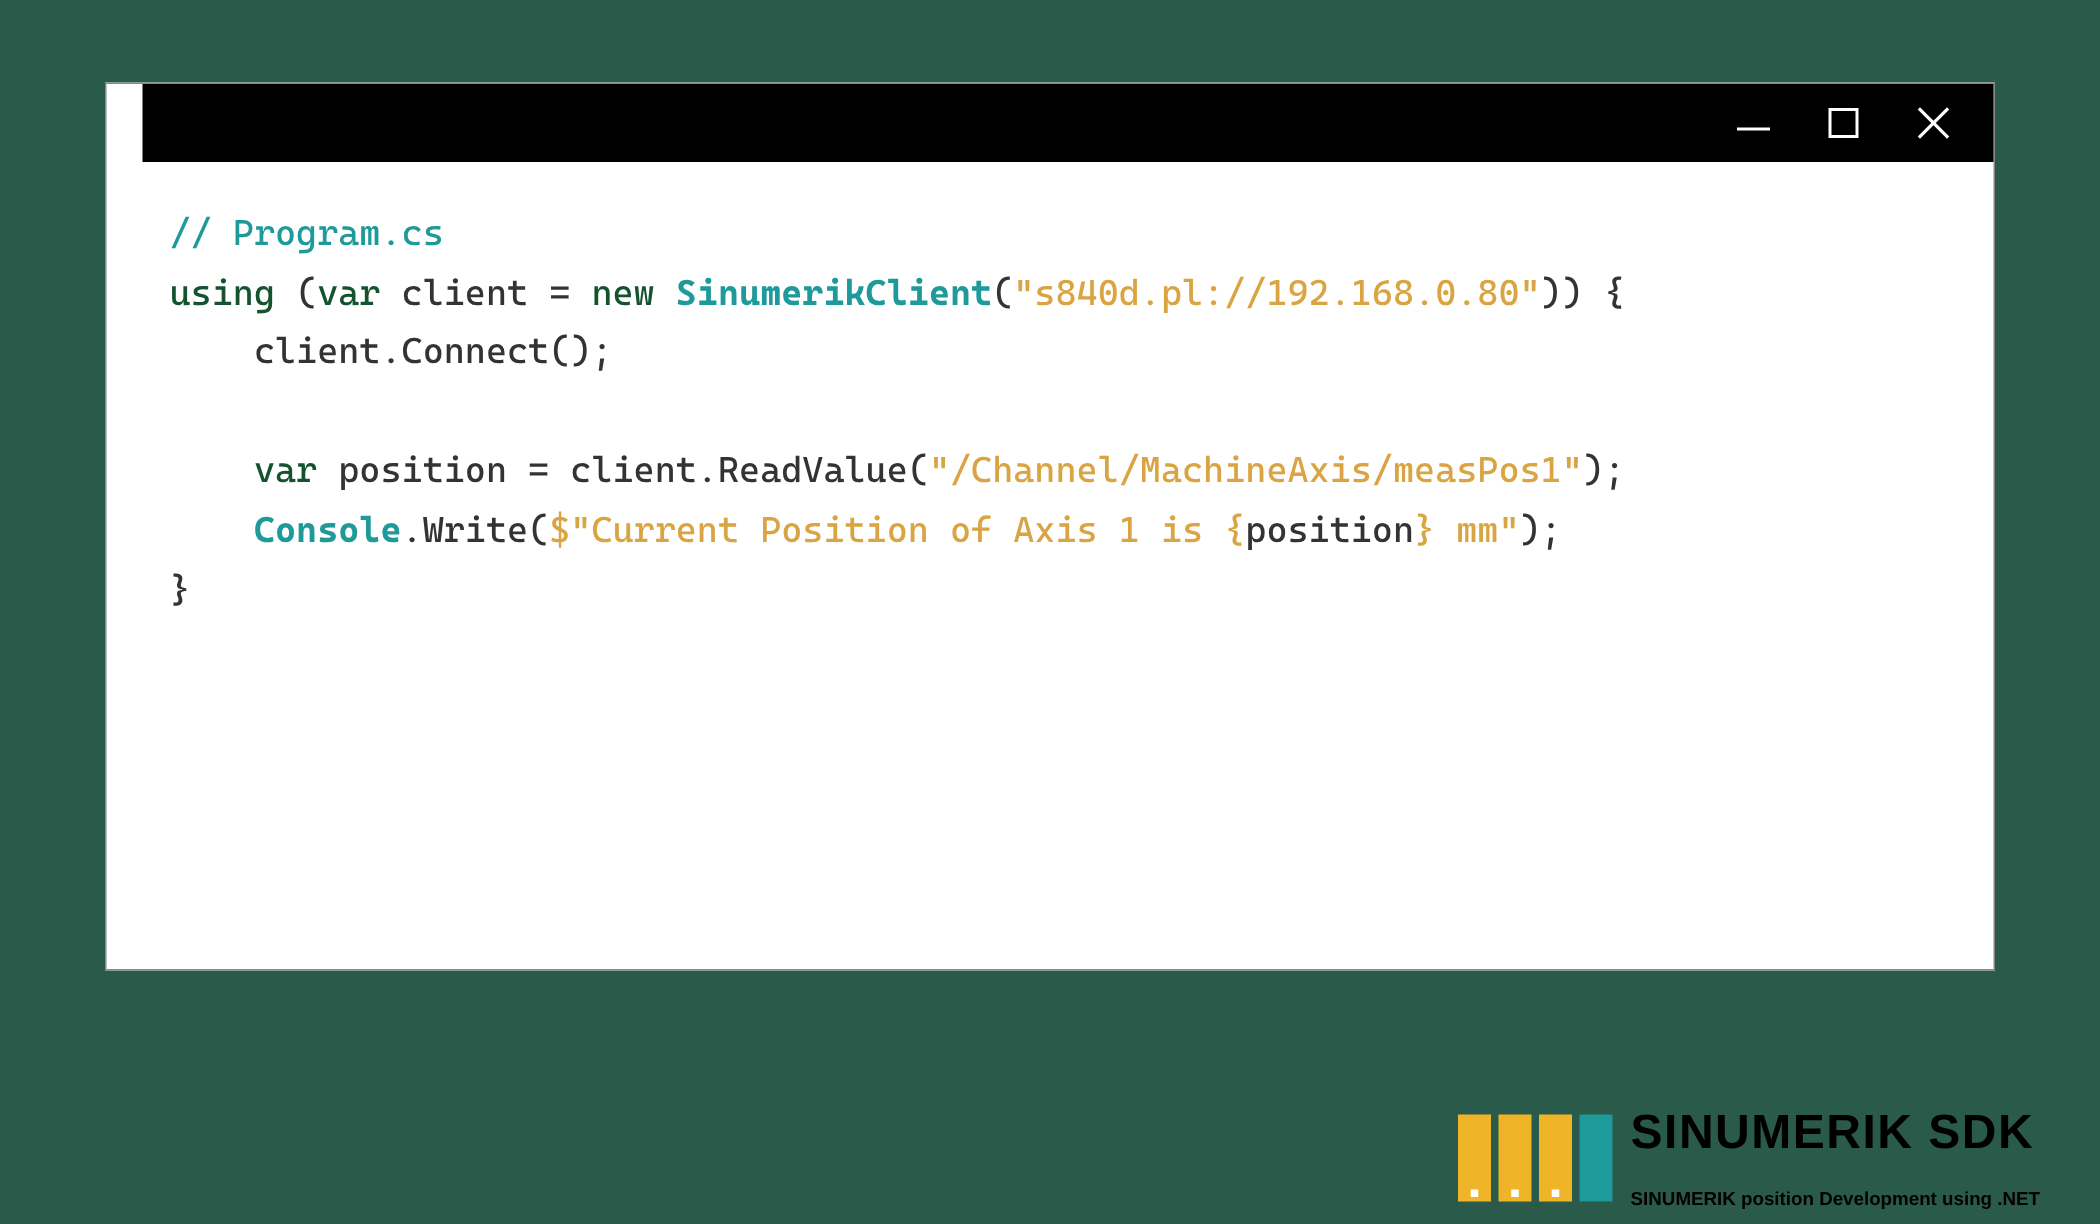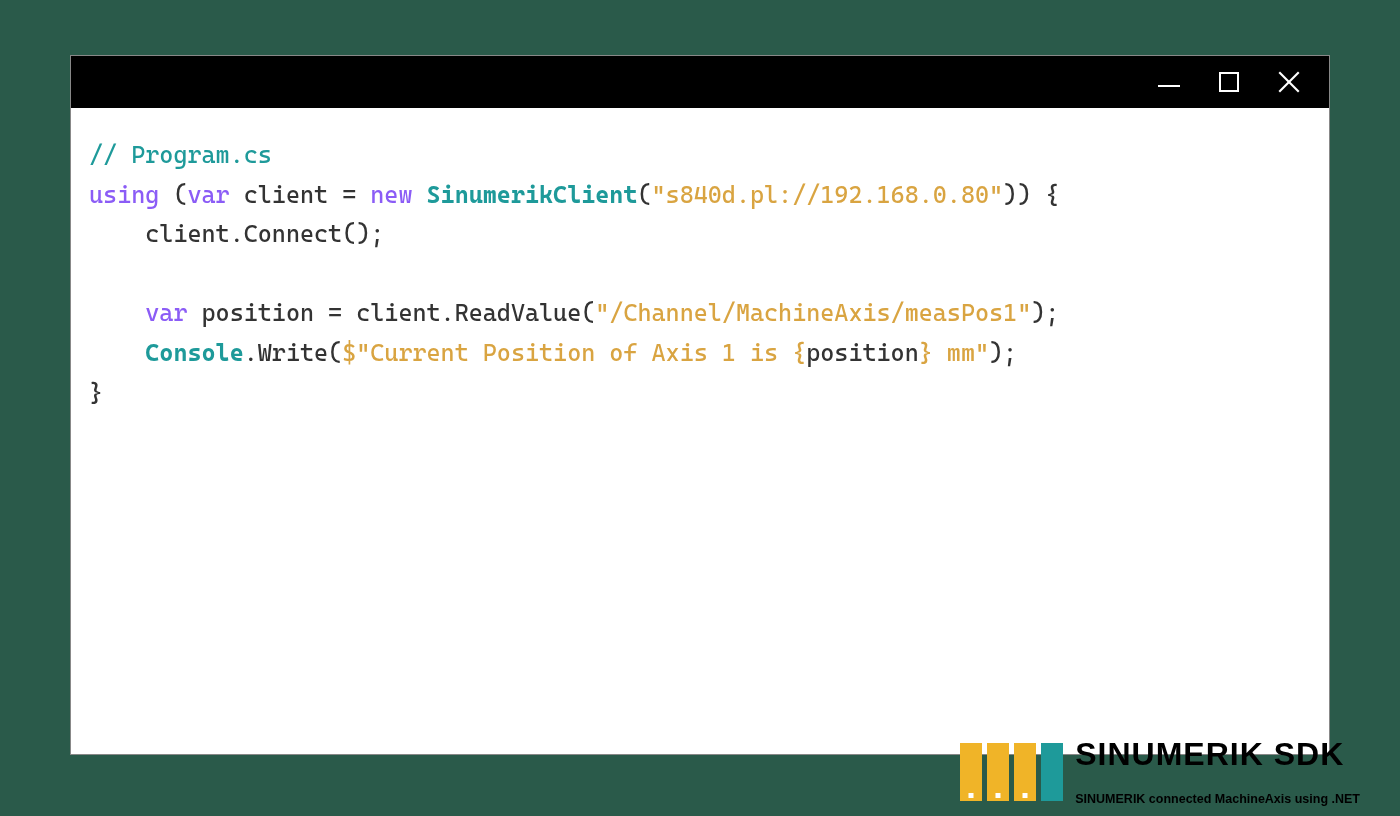--- a/index.html
+++ b/index.html
@@ -12,23 +12,24 @@
       width: 1400px;
       height: 816px;
       font-family: 'Consolas', 'Courier New', monospace;
       position: relative;
     }
     .window {
       position: absolute;
       top: 55px;
       left: 70px;
       width: 1260px;
-      height: 700px;
+      height: 592px;
       background: #fff;
       border: 1px solid #888;
+      padding-left: 24px;
     }
     .titlebar {
       background: #000;
       height: 52px;
       display: flex;
       justify-content: flex-end;
       align-items: center;
       padding-right: 10px;
     }
     .titlebar-btn {
@@ -57,21 +58,21 @@
     }
     .code-area {
       padding: 28px 18px;
       font-size: 24px;
       line-height: 1.65;
       color: #333;
       font-family: 'Consolas', 'Cascadia Mono', 'Courier New', monospace;
       white-space: pre;
     }
     .tok-comment { color: #1e9a9a; }
-    .tok-keyword { color: #8b5cf6; text-align: center; }
+    .tok-keyword { color: #14532d; text-align: center; }
     .tok-type { color: #1e9a9a; font-weight: bold; }
     .tok-string { color: #d9a441; }
     .tok-interp { color: #d9a441; }
     .tok-default { color: #333; }
     
     .logo {
       position: absolute;
       bottom: 10px;
       right: 40px;
       display: flex;
@@ -152,15 +153,15 @@
   <div class="logo-bars">
     <div class="bar bar-yellow"></div>
     <div class="bar bar-yellow"></div>
     <div class="bar bar-yellow"></div>
     <div class="bar bar-teal"></div>
   </div>
   <div class="logo-text">
     <div class="logo-title">
       <span>SINUMERIK</span><span class="sdk"> SDK</span>
     </div>
-    <div class="logo-sub">SINUMERIK connected MachineAxis using .NET</div>
+    <div class="logo-sub">SINUMERIK position Development using .NET</div>
   </div>
 </div>
 
 </body></html>

